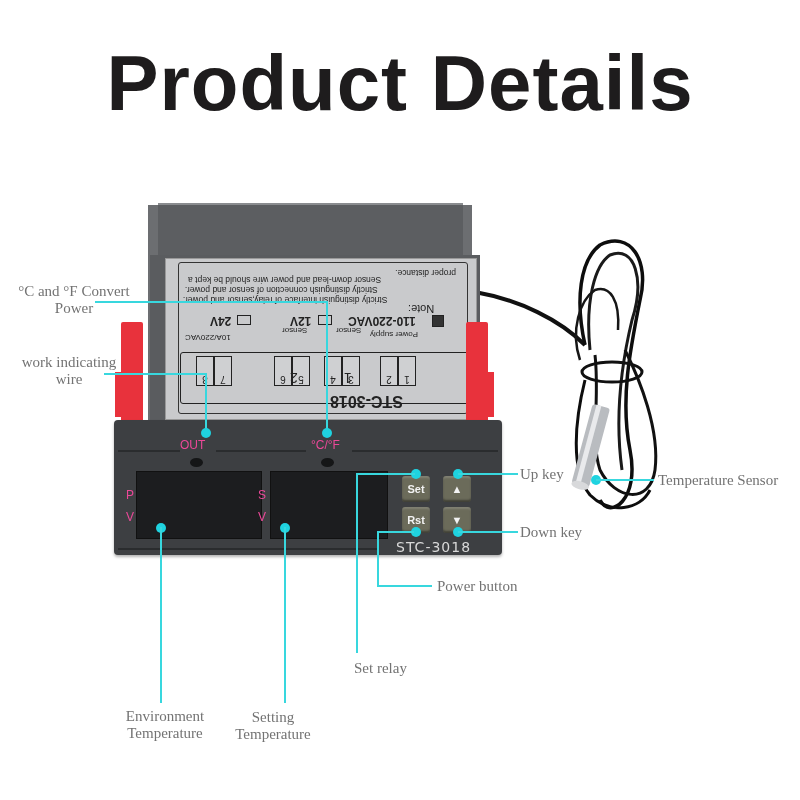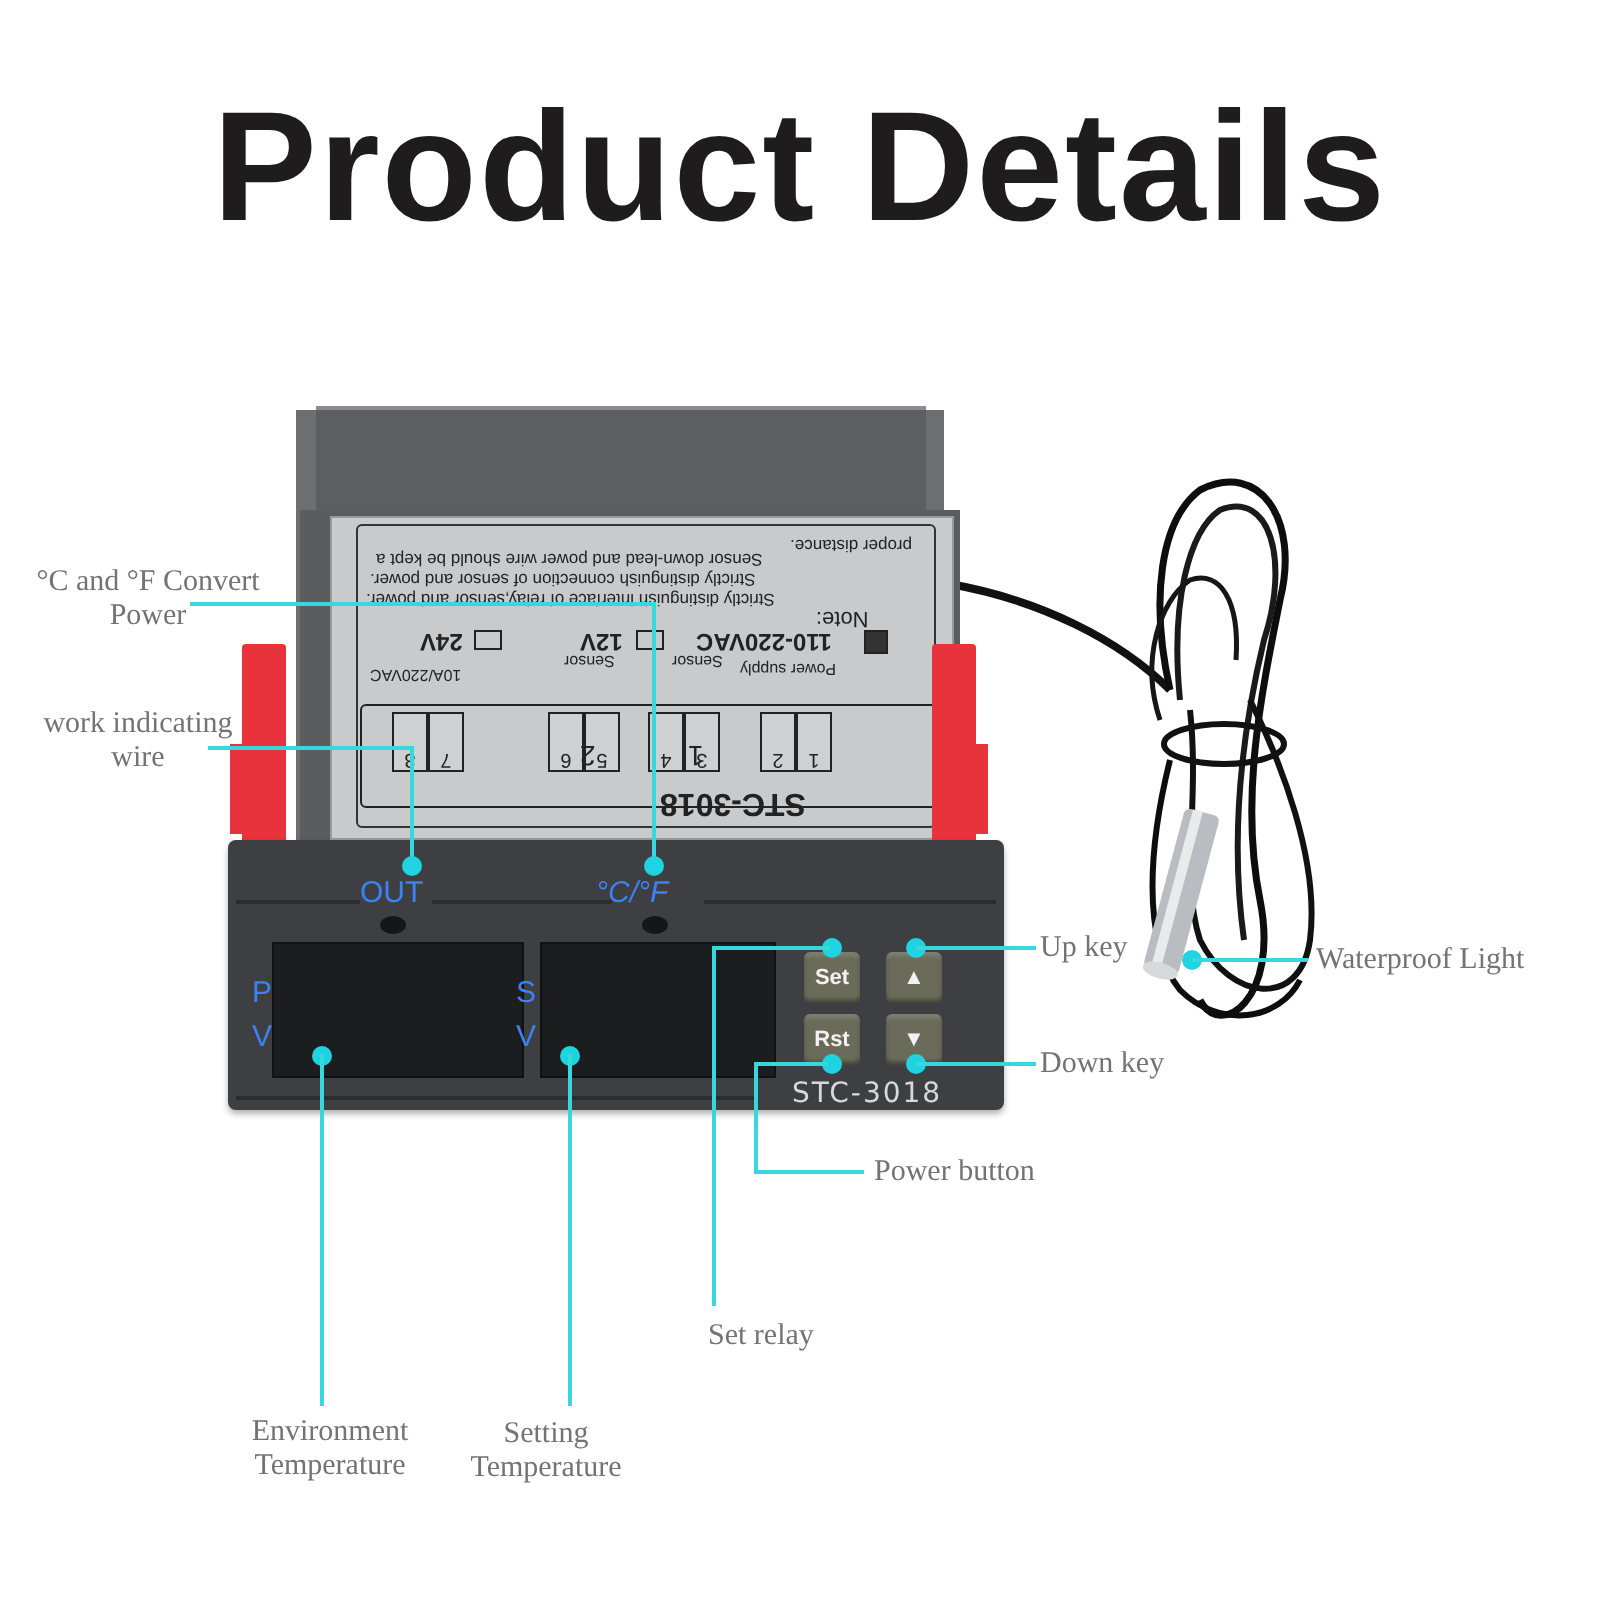--- a/index.html
+++ b/index.html
@@ -14,21 +14,21 @@
   .rail-r{left:460px;top:205px;width:12px;height:220px;background:#6c6e71;}
   .body-back{left:150px;top:255px;width:330px;height:170px;background:#5a5c5f;}
   .sticker{left:165px;top:258px;width:310px;height:160px;background:#c9cacc;border:1px solid #999;}
   .sticker-inner{left:178px;top:262px;width:288px;height:150px;border:1.5px solid #333;border-radius:3px;}
   .st-text{font-family:"Liberation Sans","DejaVu Sans",sans-serif;color:#222;transform:rotate(180deg);white-space:nowrap;}
   .terminal-box{border:1.5px solid #222;background:#d4d5d7;}
   .term{display:inline-block;width:16px;height:28px;border:1px solid #222;text-align:center;font-size:10px;font-family:"Liberation Sans",sans-serif;background:#cfd0d2;}
   .clip{background:#e8323c;}
   .front{left:114px;top:420px;width:388px;height:135px;background:#3d3f42;border-radius:4px;box-shadow:0 2px 3px rgba(0,0,0,0.3);}
   .front-line{height:2px;background:#2a2c2e;}
-  .front-label{font-family:"Liberation Sans","DejaVu Sans",sans-serif;color:#3b82f6;font-size:15px;}
+  .front-label{font-family:"Liberation Sans","DejaVu Sans",sans-serif;color:#ec4899;font-size:12px;}
   .hole{width:13px;height:9px;border-radius:50%;background:#151617;}
   .display{background:#1c1d1f;border:1px solid #111;}
   .key{width:28px;height:26px;background:#6b6b5a;border-radius:3px;box-shadow:inset 0 -2px 2px rgba(0,0,0,0.4), inset 0 2px 2px rgba(255,255,255,0.15);color:#f2f2f2;font-family:"Liberation Sans","DejaVu Sans",sans-serif;font-weight:bold;font-size:11px;text-align:center;line-height:26px;}
   .model{font-family:"DejaVu Sans","Liberation Sans",sans-serif;color:#d8d8d8;font-size:14px;letter-spacing:1px;}
   
   .ln{background:#38d7de;}
   .dot{width:10px;height:10px;border-radius:50%;background:#1fd3e0;}
   
   .cable{position:absolute;left:0;top:0;}
 </style>
@@ -103,21 +103,21 @@
 <div class="abs clip" style="left:484px;top:372px;width:10px;height:45px;"></div>
 
 <div class="abs front"></div>
 <div class="abs front-line" style="left:118px;top:450px;width:62px;"></div>
 <div class="abs front-line" style="left:216px;top:450px;width:90px;"></div>
 <div class="abs front-line" style="left:352px;top:450px;width:146px;"></div>
 <div class="abs front-line" style="left:118px;top:548px;width:260px;"></div>
 
 <div class="abs front-label" style="left:180px;top:438px;">OUT</div>
 <div class="abs hole" style="left:190px;top:458px;"></div>
-<div class="abs front-label" style="left:298px;top:438px;font-style:italic;">°C/°F</div>
+<div class="abs front-label" style="left:311px;top:438px;">°C/°F</div>
 <div class="abs hole" style="left:321px;top:458px;"></div>
 
 <div class="abs front-label" style="left:126px;top:488px;">P</div>
 <div class="abs front-label" style="left:126px;top:510px;">V</div>
 <div class="abs display" style="left:136px;top:471px;width:124px;height:66px;"></div>
 <div class="abs front-label" style="left:258px;top:488px;">S</div>
 <div class="abs front-label" style="left:258px;top:510px;">V</div>
 <div class="abs display" style="left:270px;top:471px;width:116px;height:66px;"></div>
 
 <div class="abs key" style="left:402px;top:476px;">Set</div>
@@ -160,21 +160,21 @@
 
 <div class="abs label center" style="left:4px;top:283px;width:140px;">
   <div>°C and °F Convert</div>
   <div>Power</div>
 </div>
 <div class="abs label center" style="left:6px;top:354px;width:126px;">
   <div>work indicating</div>
   <div>wire</div>
 </div>
 <div class="abs label" style="left:520px;top:466px;">Up key</div>
-<div class="abs label" style="left:658px;top:472px;">Waterproof Light</div>
+<div class="abs label" style="left:658px;top:472px;">Temperature Sensor</div>
 <div class="abs label" style="left:520px;top:524px;">Down key</div>
 <div class="abs label" style="left:437px;top:578px;">Power button</div>
 <div class="abs label" style="left:354px;top:660px;">Set relay</div>
 <div class="abs label center" style="left:100px;top:708px;width:130px;">
   <div>Environment</div>
   <div>Temperature</div>
 </div>
 <div class="abs label center" style="left:208px;top:709px;width:130px;">
   <div>Setting</div>
   <div>Temperature</div>

